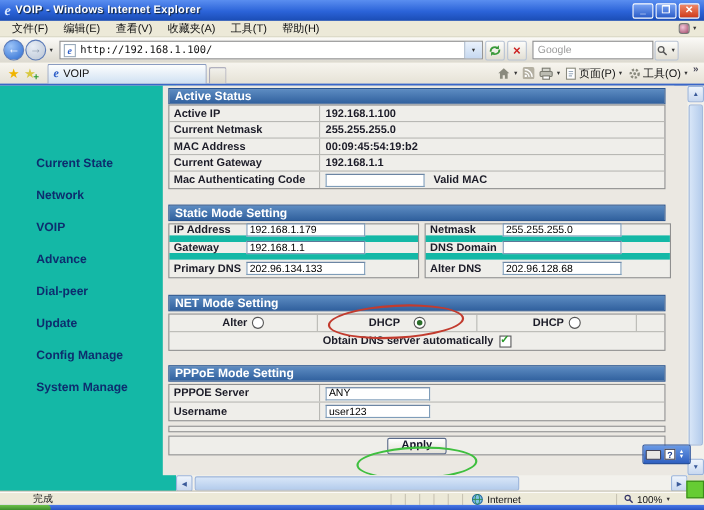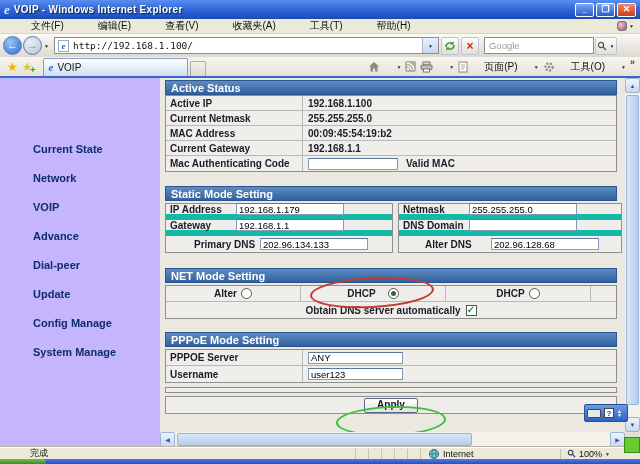--- a/index.html
+++ b/index.html
@@ -18,21 +18,21 @@
   .title-text{color:#fff;font-weight:bold;font-size:10px;letter-spacing:.3px;
     text-shadow:1px 1px 1px #123;flex:1;white-space:nowrap;overflow:hidden;}
   .winbtn{width:19px;height:14px;margin-left:2px;border:1px solid #fff;
     border-radius:2px;font-size:9px;line-height:11px;text-align:center;color:#fff;
     background:linear-gradient(#7aa4f4,#2a5cc8);font-weight:bold;}
   .winbtn.close{background:linear-gradient(#f08a6a,#cf3a1a);}
   
   .menubar{position:absolute;left:0;top:19px;width:640px;height:15px;
     background:#ece9d8;border-bottom:1px solid #d8d4c4;display:flex;align-items:center;
     font-size:10px;padding-left:4px;}
-  .menu-item{padding:0 7px;height:100%;display:flex;align-items:center;cursor:default;margin-left:20px;}
+  .menu-item{padding:0 7px;height:100%;display:flex;align-items:center;cursor:default;}
   .menubar-right{margin-left:auto;display:flex;align-items:center;padding-right:6px;gap:2px;}
   .addon-dot{width:10px;height:10px;border-radius:3px;
     background:radial-gradient(circle at 35% 35%,#f2c6d8,#a04868);border:1px solid #777;}
   .dd{font-size:5px;color:#333;}
   
   .navbar{position:absolute;left:0;top:34px;width:640px;height:23px;
     background:linear-gradient(#fbfaf7,#dcd9cf);display:flex;align-items:center;padding:0 3px;}
   .navcircle{width:19px;height:19px;border-radius:50%;display:flex;align-items:center;
     justify-content:center;border:1px solid #5a7ab8;}
   .navcircle.back{background:radial-gradient(circle at 35% 30%,#9cc4f8,#2a6ad0);}
@@ -68,47 +68,47 @@
   .tab{width:145px;height:18px;border:1px solid #8a9cc0;border-bottom:none;
     border-radius:2px 2px 0 0;background:linear-gradient(#fdfefe,#cfe0f2);
     display:flex;align-items:center;padding-left:5px;gap:4px;margin-left:6px;}
   .tab-e{color:#2a5cc8;font-family:"Liberation Serif",serif;font-style:italic;
     font-weight:bold;font-size:11px;line-height:1;}
   .tab-label{font-size:10px;}
   .tab-stub{width:16px;height:15px;border:1px solid #aab;border-bottom:none;
     background:linear-gradient(#f2f1ec,#ddd9cc);border-radius:2px 2px 0 0;margin-left:2px;}
   .tab-right{margin-left:auto;display:flex;align-items:center;height:100%;gap:4px;
     padding-right:2px;font-size:10px;}
-  .tr-group{display:flex;align-items:center;gap:16px;justify-content:center;}
+  .tr-group{display:flex;align-items:center;gap:2px;justify-content:center;}
   .chev{font-weight:bold;color:#445;font-size:9px;align-self:flex-start;}
   
   .content{position:absolute;left:0;top:78px;width:640px;height:369px;background:#ebe8e2;}
-  .sidebar{position:absolute;left:0;top:0;width:160px;height:369px;background:#c4b5fd;
+  .sidebar{position:absolute;left:0;top:0;width:160px;height:369px;background:#14b8a6;
     padding-top:56px;text-align:center;}
   .side-item{height:29px;padding-left:33px;display:flex;align-items:center;
     color:#0d2d6e;font-weight:bold;font-size:11px;cursor:pointer;}
-  .main{position:absolute;left:160px;top:0;width:465px;height:354px;background:#ebe8e2;
+  .main{position:absolute;left:148px;top:0;width:465px;height:354px;background:#ebe8e2;
     padding:2px 0 0 5px;overflow:hidden;}
   .sec-hdr{width:452px;height:15px;background:linear-gradient(#5d8cc2,#31619e);
     color:#fff;font-weight:bold;font-size:11px;display:flex;align-items:center;
     padding-left:5px;border:1px solid #2a5590;}
   .tbl{width:452px;background:#efeeea;border:1px solid #8f8f8f;}
   .trow{display:flex;height:15px;align-items:center;border-bottom:1px solid #b8b8b4;}
   .tbl .trow:last-child{border-bottom:none;}
   .cell-lbl{width:137px;height:100%;display:flex;align-items:center;padding-left:4px;
     font-weight:bold;color:#1c1c28;border-right:1px solid #b8b8b4;flex:none;}
   .cell-val{font-weight:bold;color:#1c1c28;padding-left:5px;display:flex;
     align-items:center;gap:8px;flex:1;}
   input.fld{height:12px;border:1px solid #7f9db9;border-top-color:#5c7899;background:#fff;
     font-family:"Liberation Sans",sans-serif;font-size:9.5px;padding:0 2px;width:105px;}
   .cols{display:flex;gap:5px;margin-top:2px;}
   .half{width:228px;background:#efeeea;border:1px solid #8f8f8f;}
   .half:last-child{width:224px;}
   .hrow{display:flex;height:16px;align-items:center;border-bottom:6px solid #14b8a6;}
-  .half .hrow:last-child{border-bottom:none;justify-content:center;}
+  .half .hrow:last-child{border-bottom:none;}
   .hlbl{width:70px;padding-left:4px;font-weight:bold;color:#1c1c28;flex:none;}
   .hrow input.fld{width:108px;}
   .net-tbl .trow{height:16px;}
   .net-cell{height:100%;display:flex;align-items:center;justify-content:center;gap:4px;
     font-weight:bold;color:#1c1c28;border-right:1px solid #b8b8b4;}
   .net-cell.c1{width:135px;} .net-cell.c2{width:145px;gap:12px;} .net-cell.c3{width:145px;}
   .net-cell.c4{flex:1;border-right:none;}
   .radio{width:11px;height:11px;border-radius:50%;border:1px solid #555;background:#fff;
     display:flex;align-items:center;justify-content:center;}
   .radio .dot{width:5px;height:5px;border-radius:50%;background:#2a6e2a;display:none;}

